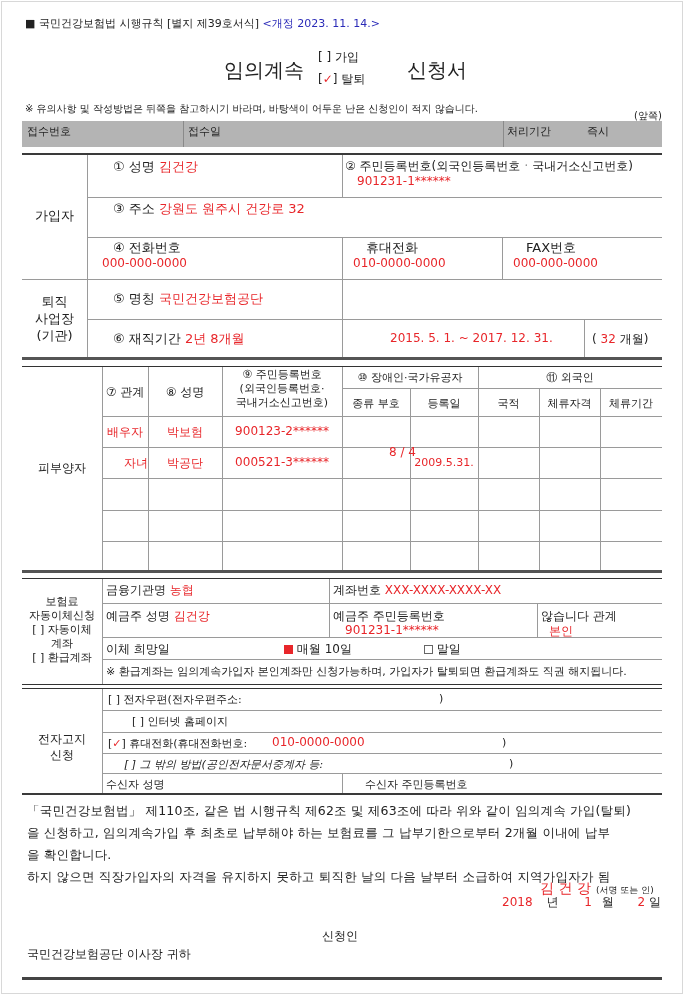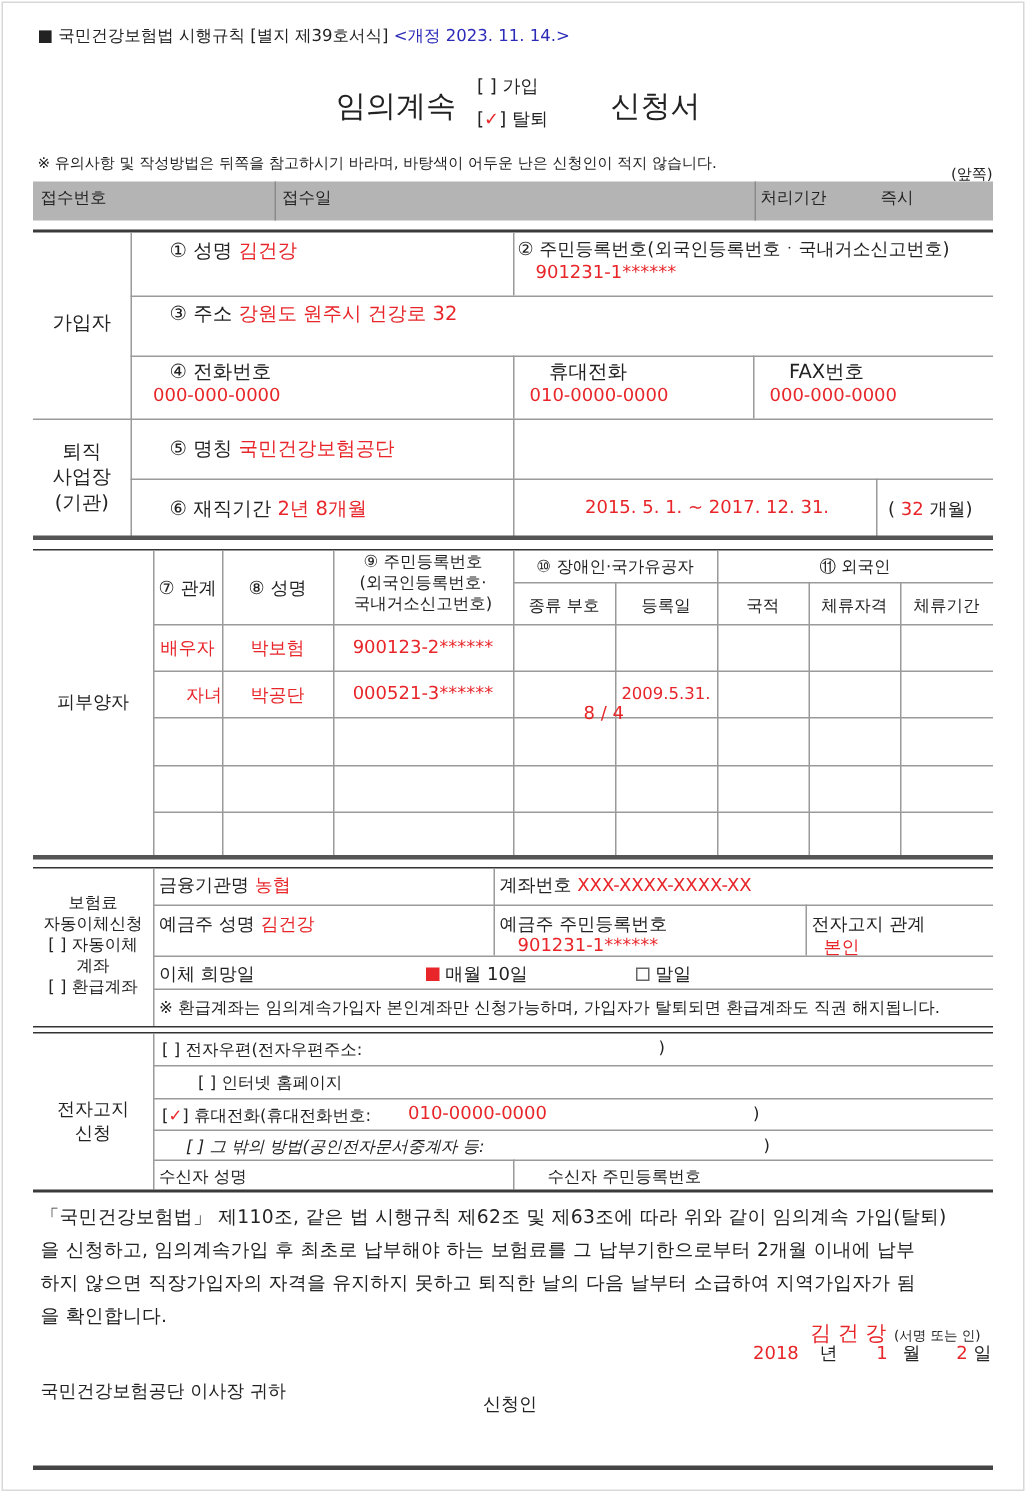--- a/index.html
+++ b/index.html
@@ -144,21 +144,21 @@
 <div>
   <div class="abs red t12 center" style="left:102px;top:424px;width:46px;">배우자</div>
   <div class="abs red t12 center" style="left:148px;top:424px;width:74px;">박보험</div>
   <div class="abs red t12 center" style="left:222px;top:424px;width:120px;">900123-2******</div>
 </div>
 
 <div>
   <div class="abs red t12 center" style="left:102px;top:455px;width:46px;text-align:right;">자녀</div>
   <div class="abs red t12 center" style="left:148px;top:455px;width:74px;">박공단</div>
   <div class="abs red t12 center" style="left:222px;top:455px;width:120px;">000521-3******</div>
-  <div class="abs red t12 center" style="left:342px;top:468px;width:68px;padding-left:47px;">8 / 4</div>
+  <div class="abs red t12 center" style="left:342px;top:445px;width:68px;padding-left:47px;">8 / 4</div>
   <div class="abs red t11 center" style="left:410px;top:456px;width:68px;">2009.5.31.</div>
 </div>
 <div></div>
 <div></div>
 <div></div>
 
 <div class="hl-thick" style="left:22px;top:570px;width:640px;"></div>
 <div class="hl" style="left:22px;top:578px;width:640px;background:#333;"></div>
 <div class="vl" style="left:102px;top:579px;height:105px;"></div>
 
@@ -180,21 +180,21 @@
   <span class="red">XXX-XXXX-XXXX-XX</span>
 </div>
 <div class="hl" style="left:102px;top:603px;width:560px;"></div>
 <div class="abs t12" style="left:106px;top:608px;">
   <span>예금주 성명</span>
   <span class="red">김건강</span>
 </div>
 <div class="abs t12" style="left:333px;top:608px;">예금주 주민등록번호</div>
 <div class="abs red t12" style="left:345px;top:623px;">901231-1******</div>
 <div class="vl" style="left:537px;top:603px;height:34px;"></div>
-<div class="abs t12" style="left:541px;top:608px;">전자고지 관계</div>
+<div class="abs t12" style="left:541px;top:608px;">않습니다 관계</div>
 <div class="abs red t12" style="left:549px;top:623px;">본인</div>
 
 <div class="hl" style="left:102px;top:637px;width:560px;"></div>
 <div class="abs t12" style="left:106px;top:641px;">이체 희망일</div>
 <div class="abs t12" style="left:284px;top:641px;">
   <span style="display:inline-block;width:9px;height:9px;background:#e8262a;vertical-align:-1px;"></span>
   <span>매월 10일</span>
 </div>
 <div class="abs t12" style="left:424px;top:641px;">
   <span style="display:inline-block;width:9px;height:9px;border:1px solid #666;vertical-align:-1px;"></span>
@@ -241,33 +241,33 @@
 <div class="hl" style="left:102px;top:773px;width:560px;"></div>
 
 <div class="abs t11" style="left:106px;top:777px;">수신자 성명</div>
 <div class="vl" style="left:342px;top:773px;height:20px;"></div>
 <div class="abs t11" style="left:365px;top:777px;">수신자 주민등록번호</div>
 
 <div class="hl-dark" style="left:22px;top:793px;width:640px;"></div>
 <div class="abs" style="left:27px;top:800px;font-size:12.5px;line-height:22px;letter-spacing:0.2px;">
   <div>「국민건강보험법」 제110조, 같은 법 시행규칙 제62조 및 제63조에 따라 위와 같이 임의계속 가입(탈퇴)</div>
   <div>을 신청하고, 임의계속가입 후 최초로 납부해야 하는 보험료를 그 납부기한으로부터 2개월 이내에 납부</div>
+  <div>을 확인합니다.</div>
   <div>하지 않으면 직장가입자의 자격을 유지하지 못하고 퇴직한 날의 다음 날부터 소급하여 지역가입자가 됨</div>
-  <div>을 확인합니다.</div>
 </div>
 
 <div class="abs t12" style="left:502px;top:894px;">
   <span class="red">2018</span>
   <span style="margin-left:10px;">년</span>
   <span class="red" style="margin-left:22px;">1</span>
   <span style="margin-left:6px;">월</span>
   <span class="red" style="margin-left:20px;">2</span>
   <span>일</span>
 </div>
 
 <div class="abs t12" style="left:322px;top:928px;">신청인</div>
 <div class="abs" style="left:540px;top:878px;text-align:right;">
   <span class="red" style="font-size:14px;">김 건 강</span>
   <span style="font-size:9px;">(서명 또는 인)</span>
 </div>
 
-<div class="abs t12" style="left:27px;top:919px;">국민건강보험공단 이사장 귀하</div>
+<div class="abs t12" style="left:27px;top:946px;">국민건강보험공단 이사장 귀하</div>
 <div class="hl-dark" style="left:22px;top:977px;width:640px;height:3px;background:#444;"></div>
 
 </body></html>

